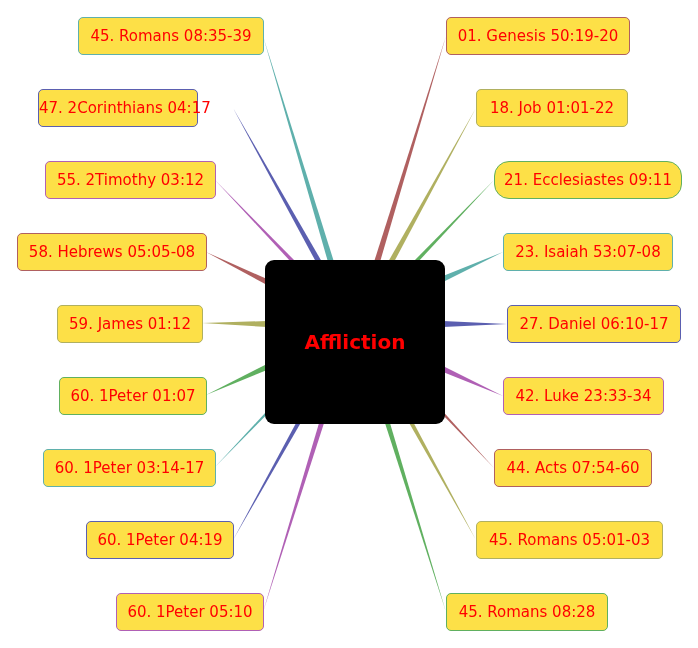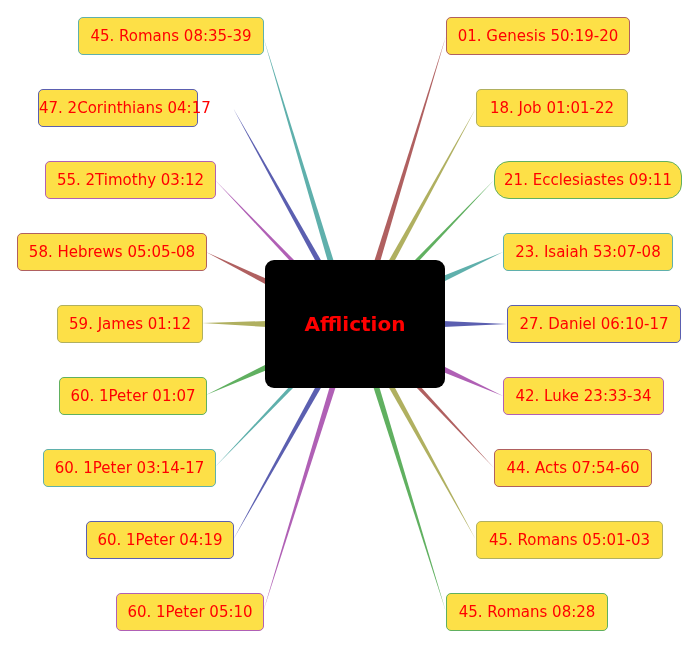--- a/index.html
+++ b/index.html
@@ -6,21 +6,21 @@
     body { width: 698px; height: 648px; position: relative; overflow: hidden;
            font-family: "DejaVu Sans", "Liberation Sans", sans-serif; }
     #connectors { position: absolute; left: 0; top: 0; width: 698px; height: 648px; }
     .node {
       position: absolute; box-sizing: border-box; height: 38px;
       border: 1px solid #999; border-radius: 5px; background: #fde047;
       color: #ff0000; font-size: 15px; line-height: 36px; text-align: center;
       white-space: nowrap; cursor: pointer;
     }
     .central {
-      position: absolute; left: 265px; top: 260px; width: 180px; height: 128px;
+      position: absolute; left: 265px; top: 260px; width: 180px; height: 164px;
       background: #000; border-radius: 9px; color: #ff0000;
       font-family: "DejaVu Sans", sans-serif; font-weight: bold; font-size: 20px;
       line-height: 31px; text-align: center; display: flex; align-items: center;
       justify-content: center; box-sizing: border-box; padding: 11px 20px; cursor: pointer;
     }
   </style>
 </head>
 <body>
 
 <svg id="connectors" viewBox="0 0 698 648">

